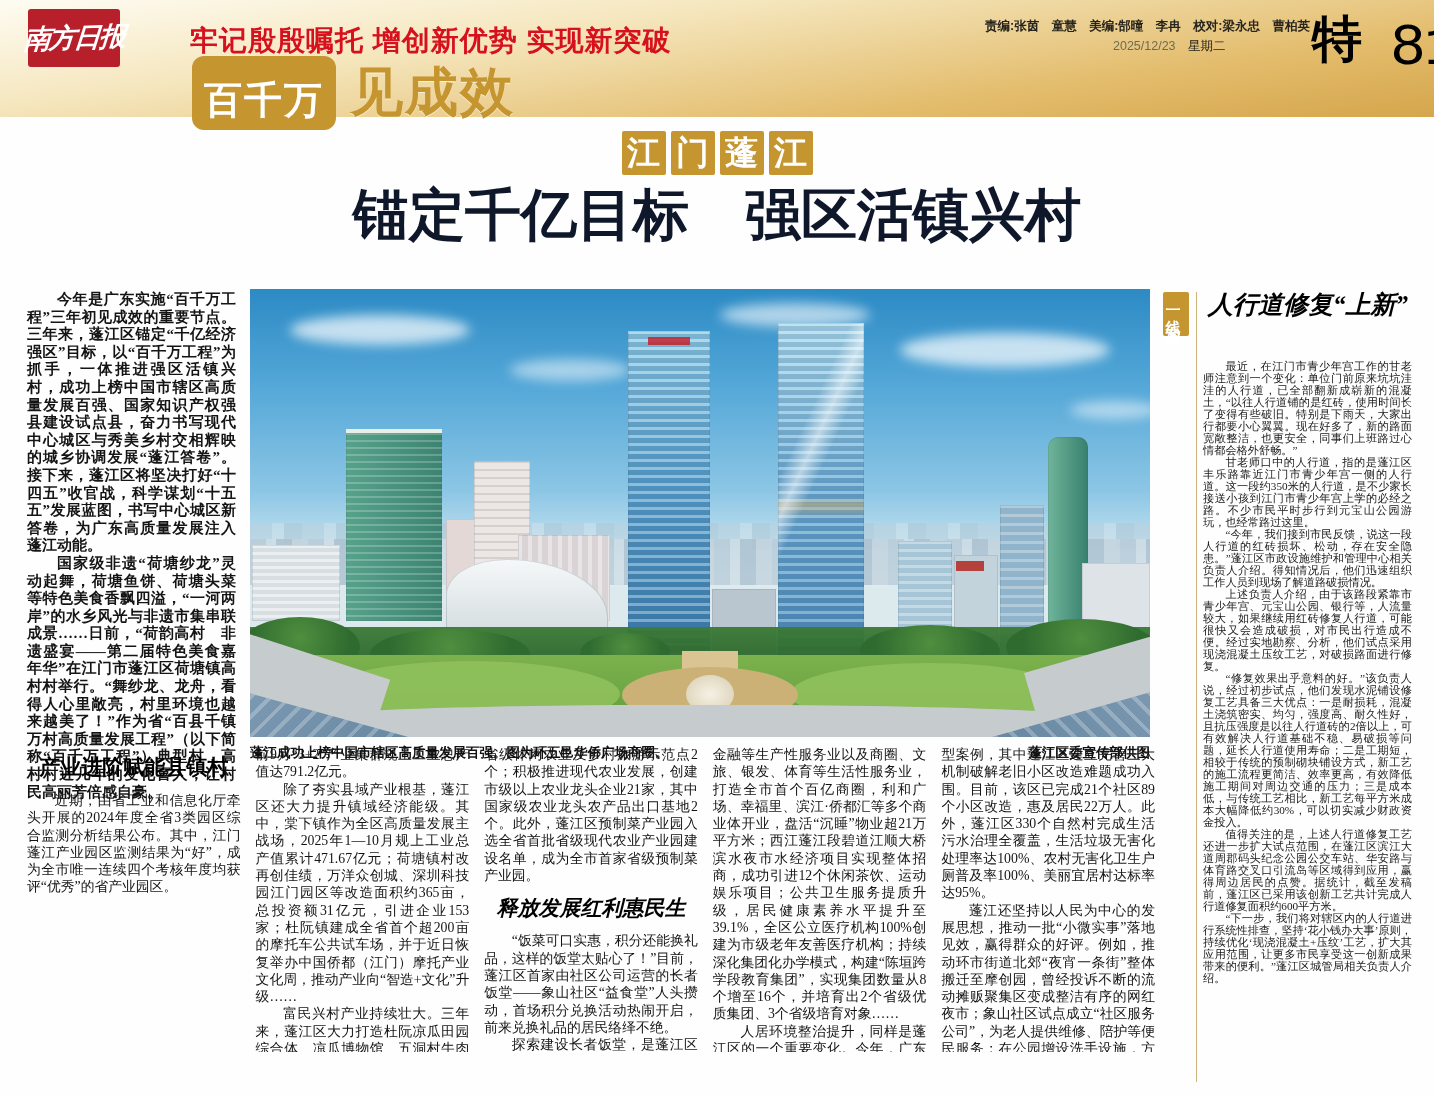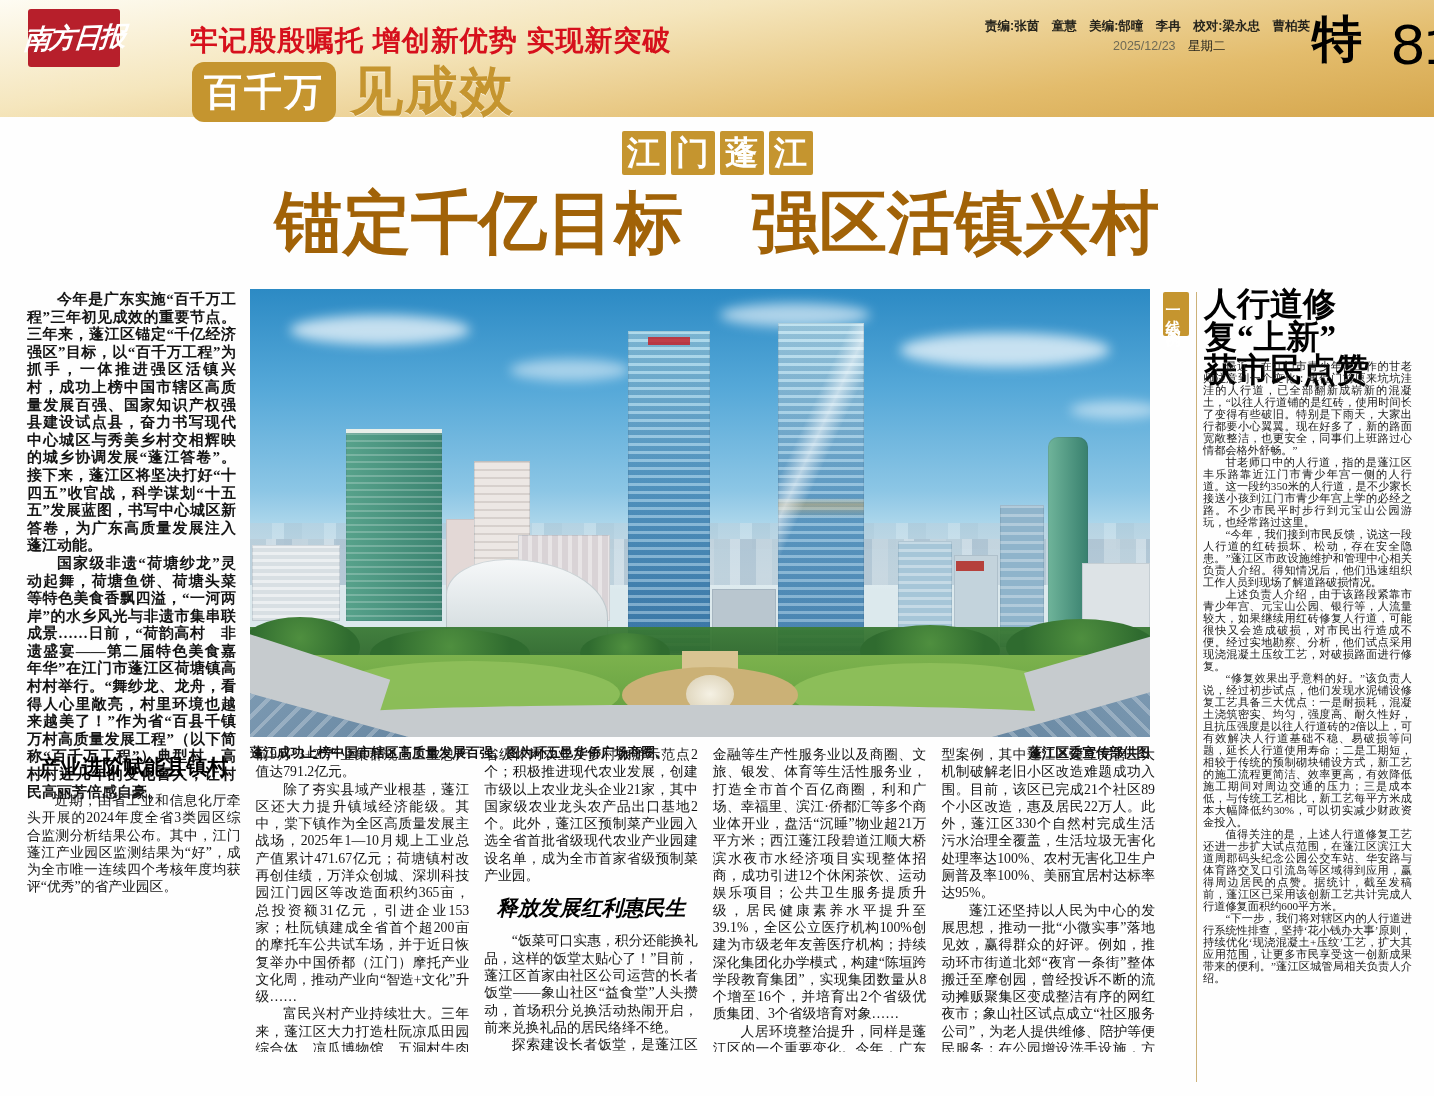--- a/index.html
+++ b/index.html
@@ -25,21 +25,21 @@
   }
   .slogan {
     position:absolute; left:190px; top:22px;
     font-family:"Liberation Sans","DejaVu Sans",sans-serif;
     font-size:28px; font-weight:bold; color:var(--slogan_red,#d6101c); letter-spacing:1px;
   }
   .banner { position:absolute; left:192px; top:56px; display:flex; align-items:center; gap:14px; }
   .banner-tag {
     background:var(--accent_gold,#c5952f); color:#fff; border-radius:12px;
     font-family:"Liberation Sans","DejaVu Sans",sans-serif;
-    font-size:38px; font-weight:bold; padding:5px 12px 4px; letter-spacing:2px;
+    font-size:38px; font-weight:bold; padding:19px 12px 4px; letter-spacing:2px;
   }
   .banner-title {
     color:var(--accent_gold,#c5952f); font-size:53px; font-weight:900;
     font-family:"Liberation Sans","DejaVu Sans",sans-serif; letter-spacing:2px;
     text-shadow:0 1px 0 rgba(255,255,255,.6);
   }
   .editors {
     position:absolute; left:985px; top:16px; width:335px;
     font-family:"Liberation Sans","DejaVu Sans",sans-serif;
     font-size:12.5px; line-height:20px; color:#26241c; font-weight:bold;
@@ -51,21 +51,21 @@
   .page-no .num { font-size:60px; font-family:Liberation Mono, monospace; letter-spacing:-2px;margin-left:28px; }
   
   .tag-row { position:absolute; left:0; top:131px; width:1434px; display:flex; justify-content:center; gap:5px; }
   .tag-row .tchar {
     width:44px; height:44px; background:var(--accent_gold,#c5952f); color:#fff;
     font-size:33px; font-weight:bold; text-align:center; line-height:44px; border-radius:2px;
     font-family:"Liberation Sans","DejaVu Sans",sans-serif;
   }
   .main-headline {
     position:absolute; left:0; top:178px; width:1434px; text-align:center;
-    font-size:68px; font-weight:900; color:#a16207; letter-spacing:0px; white-space:nowrap;
+    font-size:56px; font-weight:900; color:#0f172a; letter-spacing:0px; white-space:nowrap;
   }
   
   .intro { position:absolute; left:27px; top:291px; width:209px; }
   .intro p {
     font-size:15px; line-height:17.6px; text-align:justify; text-justify:inter-ideograph;
     text-indent:2em; font-weight:600; color:#141414;
   }
   
   .photo { position:absolute; left:250px; top:289px; width:900px; height:448px; overflow:hidden;
     background:linear-gradient(180deg,#2c8ac4 0%,#55a8d8 22%,#8cc6e5 45%,#c4e2ef 58%,#e2eff3 64%,#dce9ed 67%); }
@@ -87,22 +87,22 @@
     font-family:"Liberation Sans","DejaVu Sans",sans-serif; font-size:13.5px; font-weight:600; color:#111; }
   
   .side-tab {
     position:absolute; left:1163px; top:292px; width:26px; padding:10px 0;
     background:var(--accent_gold,#c5952f); color:#fff; border-radius:2px;
     writing-mode:vertical-lr; text-orientation:upright; letter-spacing:6px;
     font-size:15px; font-weight:bold; text-align:center;
     font-family:"Liberation Sans","DejaVu Sans",sans-serif;
   }
   .side-rule { position:absolute; left:1196px; top:292px; width:1px; height:790px; background:#cdb279; }
-  .side-title { position:absolute; left:1204px; top:288px; width:208px; 
-    font-size:33px; line-height:33px; font-weight:900; color:#000; }
+  .side-title { position:absolute; left:1204px; top:288px; width:208px; text-align:center;
+    font-size:25px; line-height:33px; font-weight:900; color:#000;font-style:italic; }
   .side-body { position:absolute; left:1203px; top:360px; width:209px; }
   .side-body p { font-size:11.2px; line-height:12px; text-align:justify; text-justify:inter-ideograph;
     text-indent:2em; color:#191919; }
   
   .bottom { position:absolute; left:27px; top:746px; width:1128px; height:306px; display:flex; gap:15px; overflow:hidden; }
   .bcol { flex:1 1 0; }
   .bcol p { font-size:13.8px; line-height:17.3px; text-align:justify; text-justify:inter-ideograph;
     text-indent:2em; color:#131313; font-weight:500; }
   .bcol p.cont { text-indent:0; }
   .bhead { text-align:center; font-size:21px; font-weight:900; color:#000; margin:7px 0 11px; }
@@ -192,21 +192,20 @@
   </div>
   <div class="caption-row">
     <span>蓬江成功上榜中国市辖区高质量发展百强。图为环五邑华侨广场商圈。</span>
     <span>蓬江区委宣传部供图</span>
   </div>
 
   <div class="side-tab">一线案例</div>
   <div class="side-rule"></div>
   <div class="side-title">
     <div>人行道修复“上新”</div>
-    <div>获市民点赞</div>
   </div>
   <div class="side-body">
     <p>最近，在江门市青少年宫工作的甘老师注意到一个变化：单位门前原来坑坑洼洼的人行道，已全部翻新成崭新的混凝土，“以往人行道铺的是红砖，使用时间长了变得有些破旧。特别是下雨天，大家出行都要小心翼翼。现在好多了，新的路面宽敞整洁，也更安全，同事们上班路过心情都会格外舒畅。”</p>
     <p>甘老师口中的人行道，指的是蓬江区丰乐路靠近江门市青少年宫一侧的人行道。这一段约350米的人行道，是不少家长接送小孩到江门市青少年宫上学的必经之路。不少市民平时步行到元宝山公园游玩，也经常路过这里。</p>
     <p>“今年，我们接到市民反馈，说这一段人行道的红砖损坏、松动，存在安全隐患。”蓬江区市政设施维护和管理中心相关负责人介绍。得知情况后，他们迅速组织工作人员到现场了解道路破损情况。</p>
     <p>上述负责人介绍，由于该路段紧靠市青少年宫、元宝山公园、银行等，人流量较大，如果继续用红砖修复人行道，可能很快又会造成破损，对市民出行造成不便。经过实地勘察、分析，他们试点采用现浇混凝土压纹工艺，对破损路面进行修复。</p>
     <p>“修复效果出乎意料的好。”该负责人说，经过初步试点，他们发现水泥铺设修复工艺具备三大优点：一是耐损耗，混凝土浇筑密实、均匀，强度高、耐久性好，且抗压强度是以往人行道砖的2倍以上，可有效解决人行道基础不稳、易破损等问题，延长人行道使用寿命；二是工期短，相较于传统的预制砌块铺设方式，新工艺的施工流程更简洁、效率更高，有效降低施工期间对周边交通的压力；三是成本低，与传统工艺相比，新工艺每平方米成本大幅降低约30%，可以切实减少财政资金投入。</p>
     <p>值得关注的是，上述人行道修复工艺还进一步扩大试点范围，在蓬江区滨江大道周郡码头纪念公园公交车站、华安路与体育路交叉口引流岛等区域得到应用，赢得周边居民的点赞。据统计，截至发稿前，蓬江区已采用该创新工艺共计完成人行道修复面积约600平方米。</p>
     <p>“下一步，我们将对辖区内的人行道进行系统性排查，坚持‘花小钱办大事’原则，持续优化‘现浇混凝土+压纹’工艺，扩大其应用范围，让更多市民享受这一创新成果带来的便利。”蓬江区城管局相关负责人介绍。</p>
 

